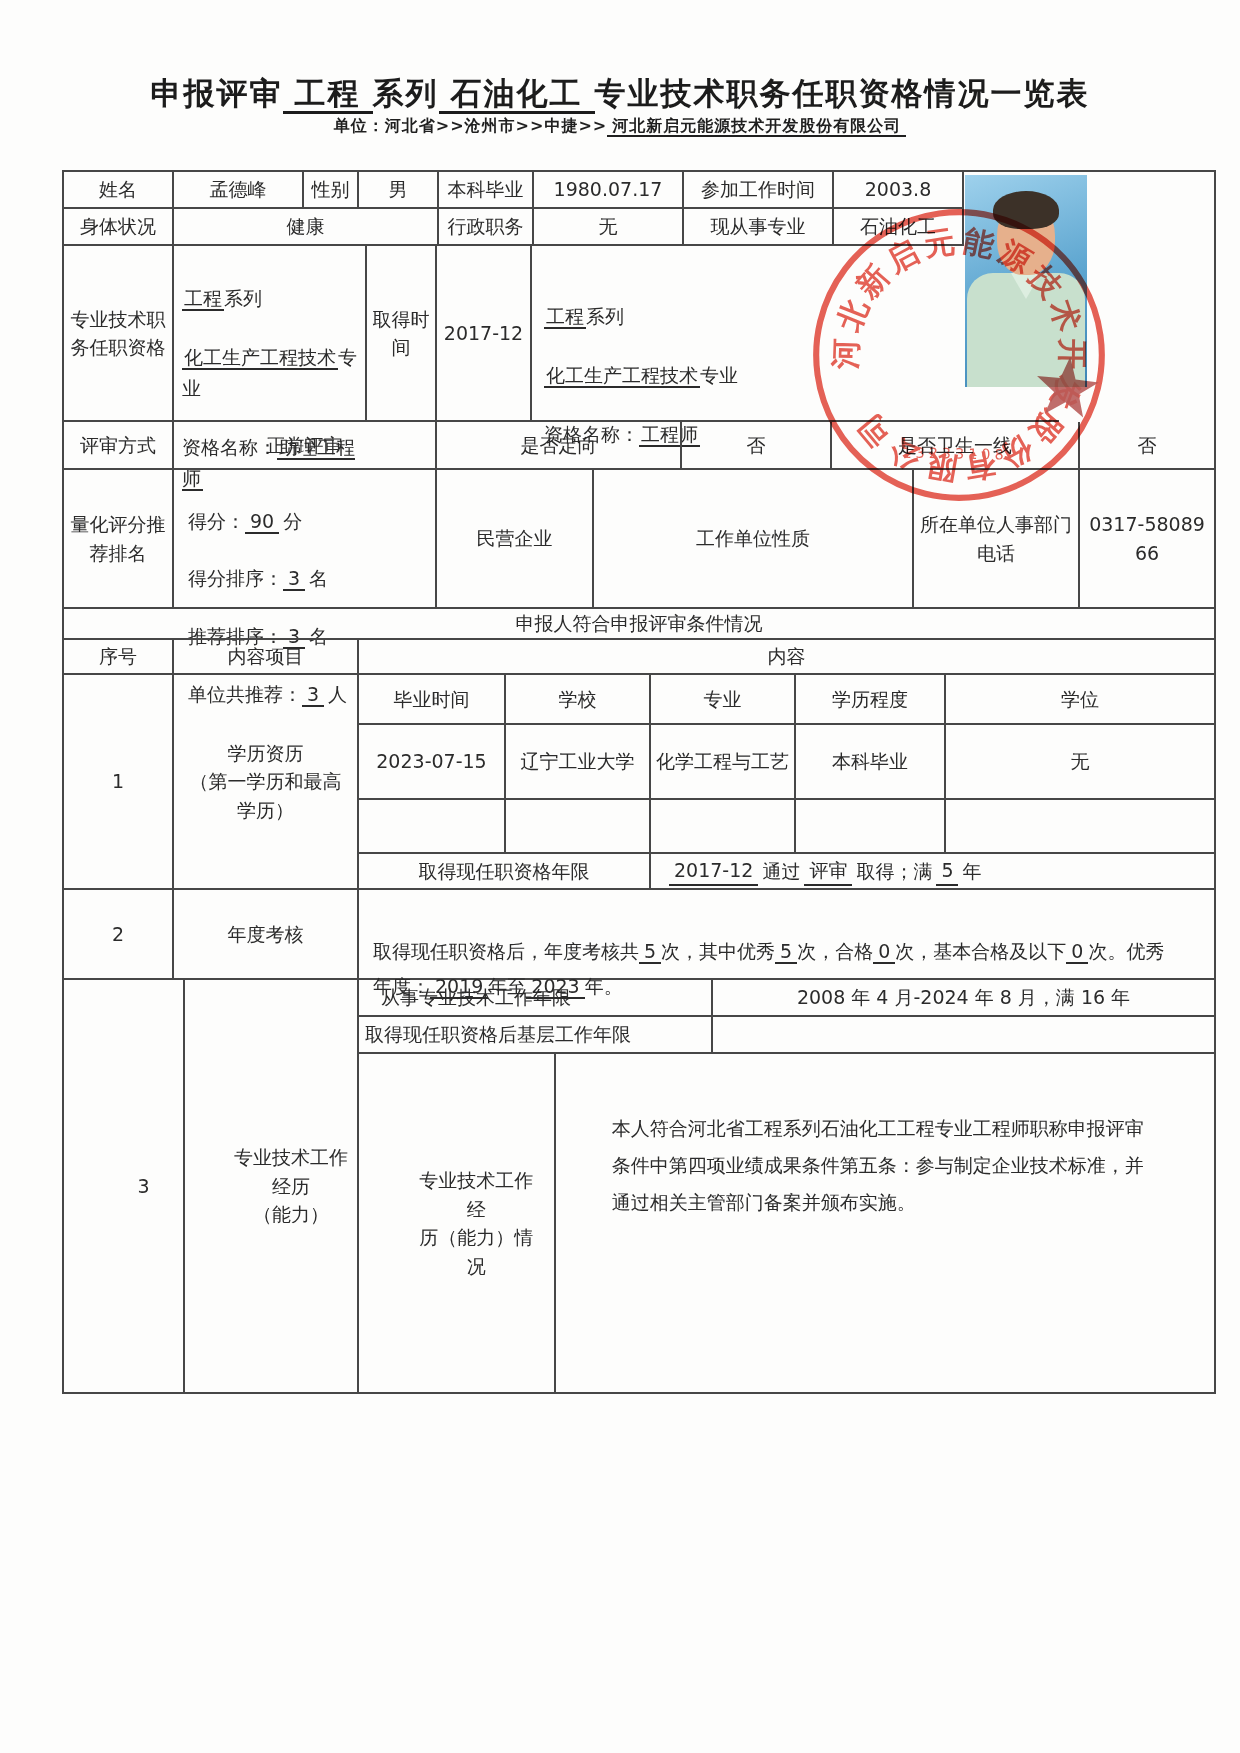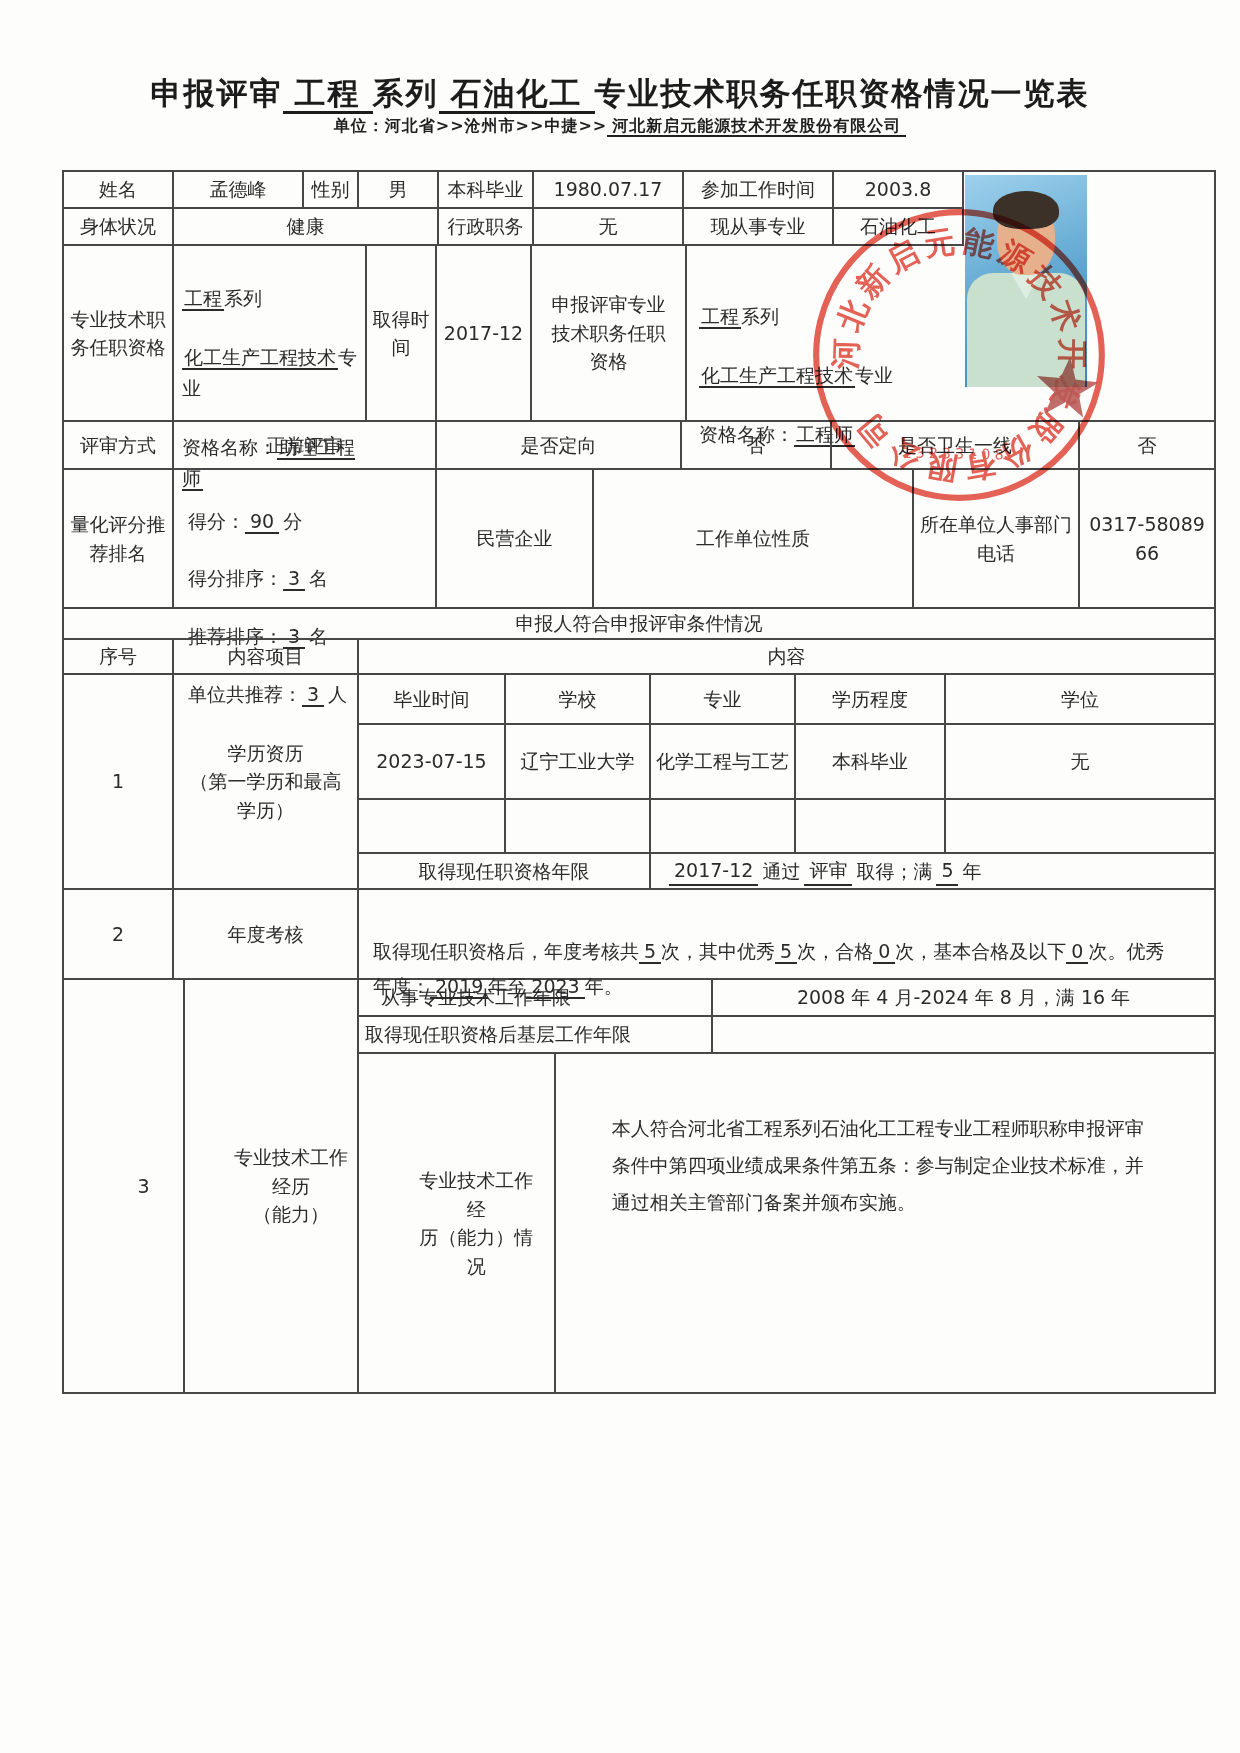--- a/index.html
+++ b/index.html
@@ -76,21 +76,20 @@
 
     <div class="tr" style="height:176px">
       <div class="td" style="width:110px">专业技术职务任职资格</div>
       <div class="td blk qual-lines" style="width:193px;padding:8px 8px">
         <div><span class="ub" style="padding:0 2px">工程</span><span>系列</span></div>
         <div><span class="ub" style="padding:0 2px">化工生产工程技术</span><span>专业</span></div>
         <div><span>资格名称：</span><span class="ub" style="padding:0 2px">助理工程师</span></div>
       </div>
       <div class="td" style="width:70px">取得时间</div>
       <div class="td" style="width:95px">2017-12</div>
-      <div class="td" style="width:155px;padding:2px 18px">申报评审专业技术职务任职资格</div>
       <div class="td er blk qual-lines" style="width:527px;padding:26px 12px">
         <div><span class="ub" style="padding:0 2px">工程</span><span>系列</span></div>
         <div><span class="ub" style="padding:0 2px">化工生产工程技术</span><span>专业</span></div>
         <div><span>资格名称：</span><span class="ub" style="padding:0 2px">工程师</span></div>
       </div>
     </div>
 
     <div class="tr" style="height:48px">
       <div class="td" style="width:110px">评审方式</div>
       <div class="td" style="width:263px">正常评审</div>

